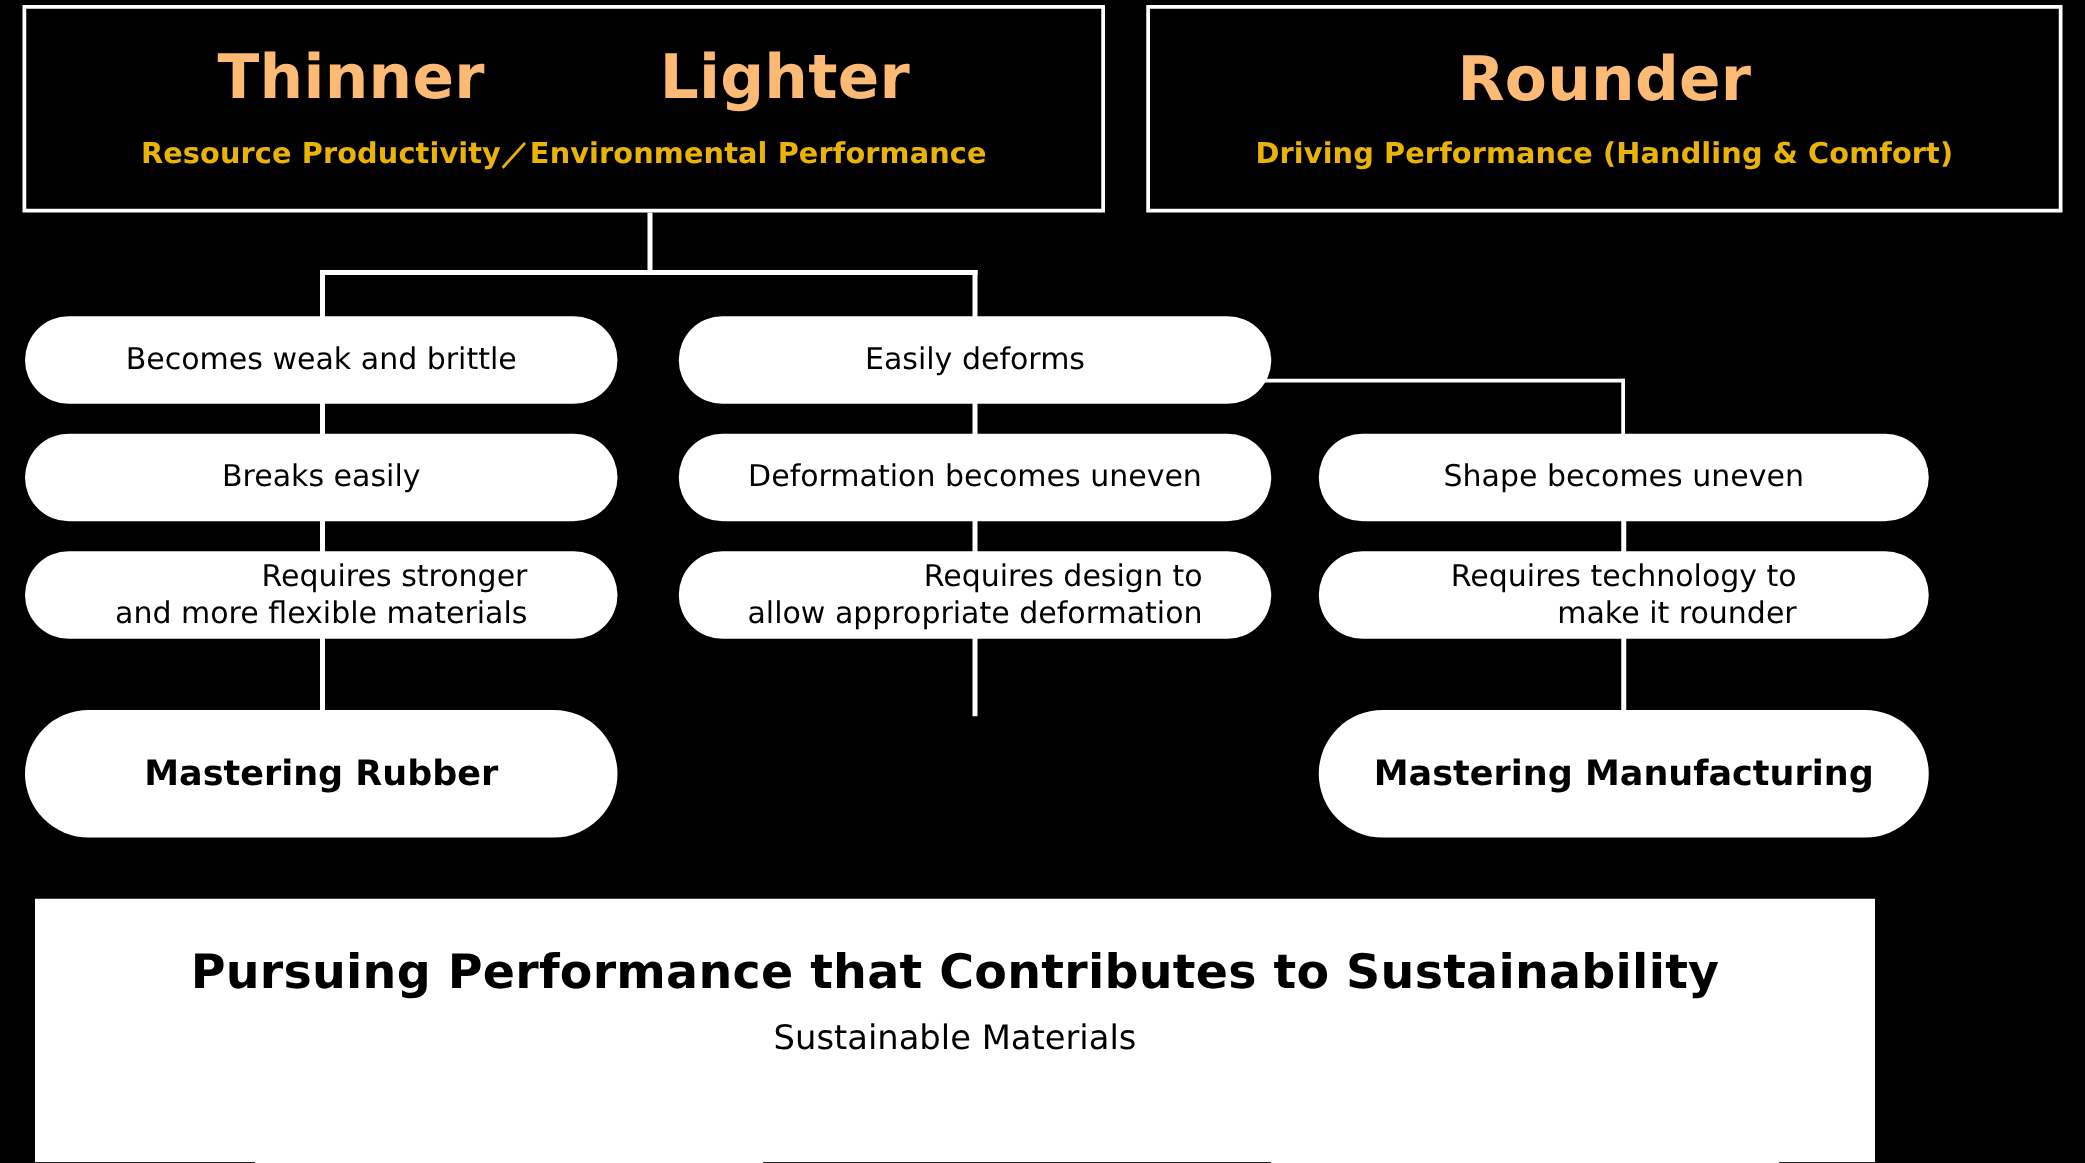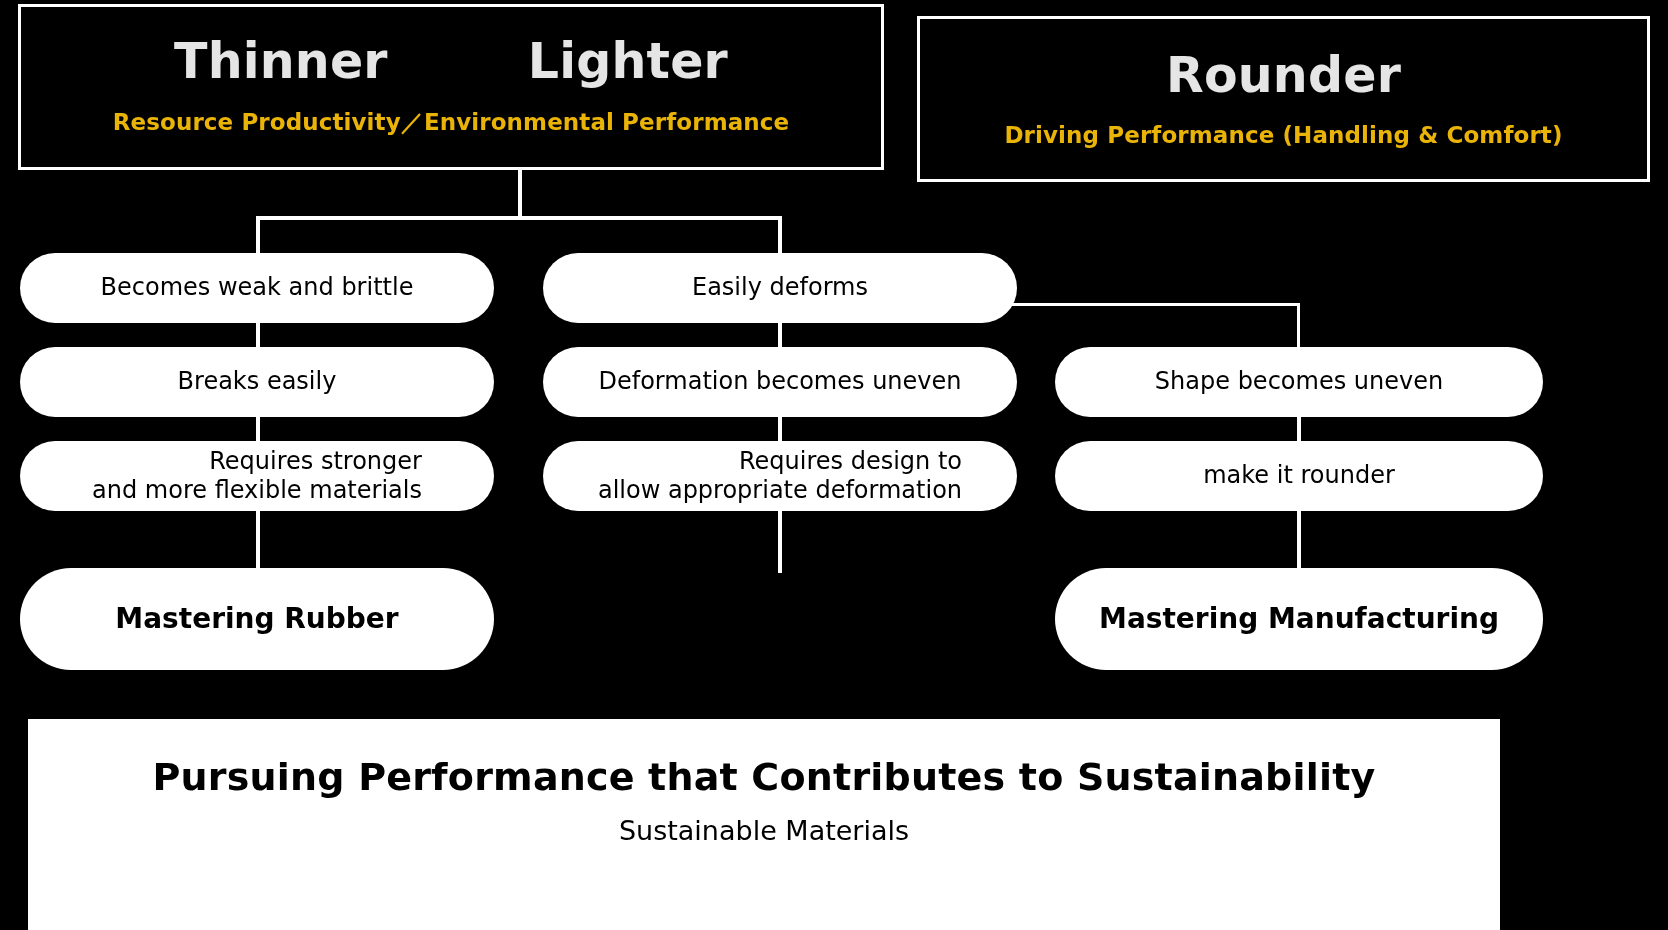--- a/index.html
+++ b/index.html
@@ -21,32 +21,32 @@
     position: absolute;
     box-sizing: border-box;
     border: 3px solid #ffffff;
     background: #000000;
     display: flex;
     flex-direction: column;
     align-items: center;
     justify-content: center;
   }
   #header-left  { left: 18px;  top: 4px; width: 866px; height: 166px; }
-  #header-right { left: 917px; top: 16px; width: 733px; height: 166px; }
+  #header-right { left: 917px; top: 4px; width: 733px; height: 166px; }
 
   .header-titles {
     display: flex;
     flex-direction: row;
     align-items: baseline;
     justify-content: center;
     gap: 140px;
     width: 100%;
   }
   .header-title {
-    color: #e5e5e5;
+    color: #fdba74;
     font-size: 49px;
     font-weight: bold;
     letter-spacing: .2px;
     line-height: 1.05;
     white-space: nowrap;
   }
   .header-sub {
     color: #eab308;
     font-size: 23px;
     font-weight: bold;
@@ -193,20 +193,21 @@
       <span class="pill-line">Requires design to</span>
       <span class="pill-line">allow appropriate deformation</span>
     </span>
   </div>
 
   <div class="pill col-3 row-2">
     <span class="pill-line">Shape becomes uneven</span>
   </div>
   <div class="pill col-3 row-3 two-line">
     <span>
+      <span class="pill-line">Requires technology to</span>
       <span class="pill-line">make it rounder</span>
     </span>
   </div>
   <div class="pill col-3 row-4 bold">
     <span class="pill-line">Mastering Manufacturing</span>
   </div>
 
   <div id="bottom-banner">
     <div id="banner-title">Pursuing Performance that Contributes to Sustainability</div>
     <div id="banner-sub">Sustainable Materials</div>

